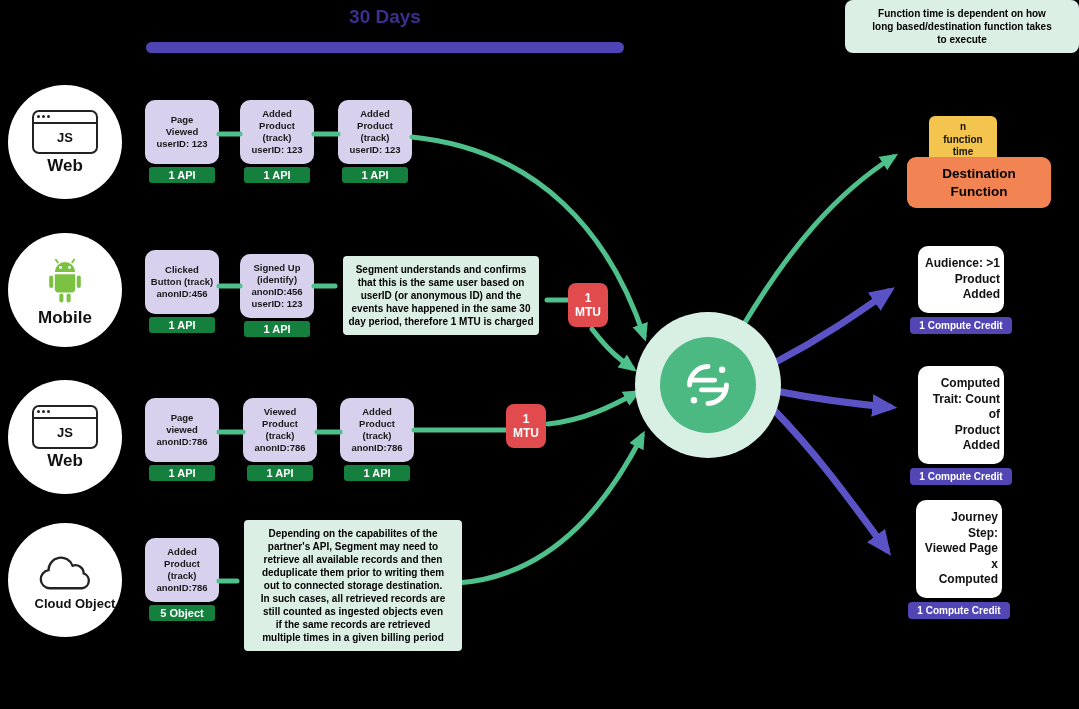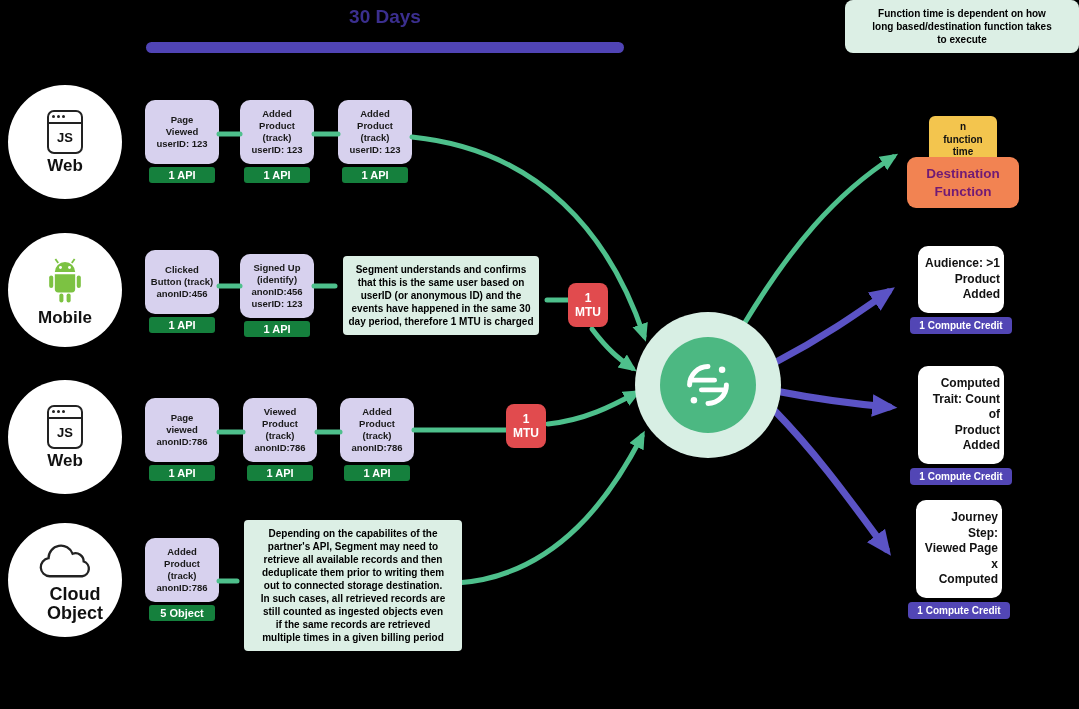--- a/index.html
+++ b/index.html
@@ -9,21 +9,21 @@
   
   .timeline-label{position:absolute;left:146px;top:6px;width:478px;text-align:center;
                   color:#3b2f8f;font-weight:800;font-size:19px;}
   .timeline-bar{position:absolute;left:146px;top:42px;width:478px;height:11px;
                 background:#5044b5;border-radius:6px;}
 
   
   .source-circle{position:absolute;width:114px;height:114px;background:#fff;border-radius:50%;
                  display:flex;flex-direction:column;align-items:center;justify-content:center;gap:3px;}
   .source-label{font-weight:700;font-size:17px;color:#111;text-align:center;line-height:1.05;}
-  .browser-icon{width:36px;height:44px;border:2.5px solid #222;border-radius:7px;box-sizing:border-box;
+  .browser-icon{width:66px;height:44px;border:2.5px solid #222;border-radius:7px;box-sizing:border-box;
                 display:flex;flex-direction:column;}
   .browser-top{height:10px;border-bottom:2.5px solid #222;display:flex;align-items:center;gap:2px;padding-left:3px;}
   .browser-dot{width:3px;height:3px;border-radius:50%;background:#222;}
   .browser-body{flex:1;display:flex;align-items:center;justify-content:center;
                 font-weight:700;font-size:13px;color:#111;}
 
   
   .event-group{position:absolute;width:74px;display:flex;flex-direction:column;align-items:center;}
   .event-card{background:#d7d1ee;border-radius:10px;width:100%;min-height:64px;box-sizing:border-box;
               padding:6px 3px;display:flex;align-items:center;justify-content:center;
@@ -45,22 +45,22 @@
   .segment-wrap{position:absolute;left:635px;top:312px;width:146px;height:146px;border-radius:50%;
                 background:#d8efe4;display:flex;align-items:center;justify-content:center;z-index:2;}
   .segment-inner{width:96px;height:96px;border-radius:50%;background:#4cb882;
                  display:flex;align-items:center;justify-content:center;}
 
   
   .func-time{position:absolute;left:929px;top:116px;width:64px;background:#f3c54e;border-radius:6px;
              font-size:10px;font-weight:700;color:#111;text-align:center;white-space:pre-line;
              padding:5px 2px;line-height:1.25;z-index:2;}
   .dest-func{position:absolute;left:907px;top:157px;width:108px;background:#f28352;border-radius:9px;
-             color:#701a75;font-weight:700;font-size:13.5px;text-align:center;white-space:pre-line;
-             padding:8px 2px;line-height:1.3;z-index:3;}
+             color:#000000;font-weight:700;font-size:13.5px;text-align:center;white-space:pre-line;
+             padding:8px 18px;line-height:1.3;z-index:3;}
 
   
   .output-group{position:absolute;width:112px;display:flex;flex-direction:column;align-items:center;z-index:2;}
   .output-card{background:#fff;border-radius:10px;width:86px;padding:10px 4px;box-sizing:border-box;
                font-size:12px;font-weight:600;color:#111;text-align:right;white-space:pre-line;line-height:1.3;}
   .credit{margin-top:4px;background:#5246b5;color:#fff;font-weight:700;font-size:10px;
           padding:3px 9px;border-radius:4px;white-space:nowrap;}
 
   
   .arrows{position:absolute;left:0;top:0;z-index:1;}
@@ -152,21 +152,21 @@
       </div>
       <div class="browser-body">JS</div>
     </div>
     <div class="source-label">Web</div>
   </div>
 
   <div class="source-circle z2" style="left:8px;top:523px;">
     <svg viewBox="0 0 64 46" width="62" height="44">
       <path d="M16 40 A9.5 9.5 0 0 1 14.8 21.1 A13 13 0 0 1 40 16.5 A8.5 8.5 0 0 1 51.5 24.5 A8 8 0 0 1 50 40 Z" fill="#fff" stroke="#222" stroke-width="2.4"></path>
     </svg>
-    <div class="source-label" style="font-size:18px;margin-left:20px;">Cloud Object</div>
+    <div class="source-label" style="font-size:13px;margin-left:20px;">Cloud Object</div>
   </div>
 
   <div class="event-group" style="left:145px;top:100px;">
     <div class="event-card">Page
 Viewed
 userID: 123</div>
     <div class="pill">1 API</div>
   </div>
   <div class="event-group" style="left:240px;top:100px;">
     <div class="event-card">Added

